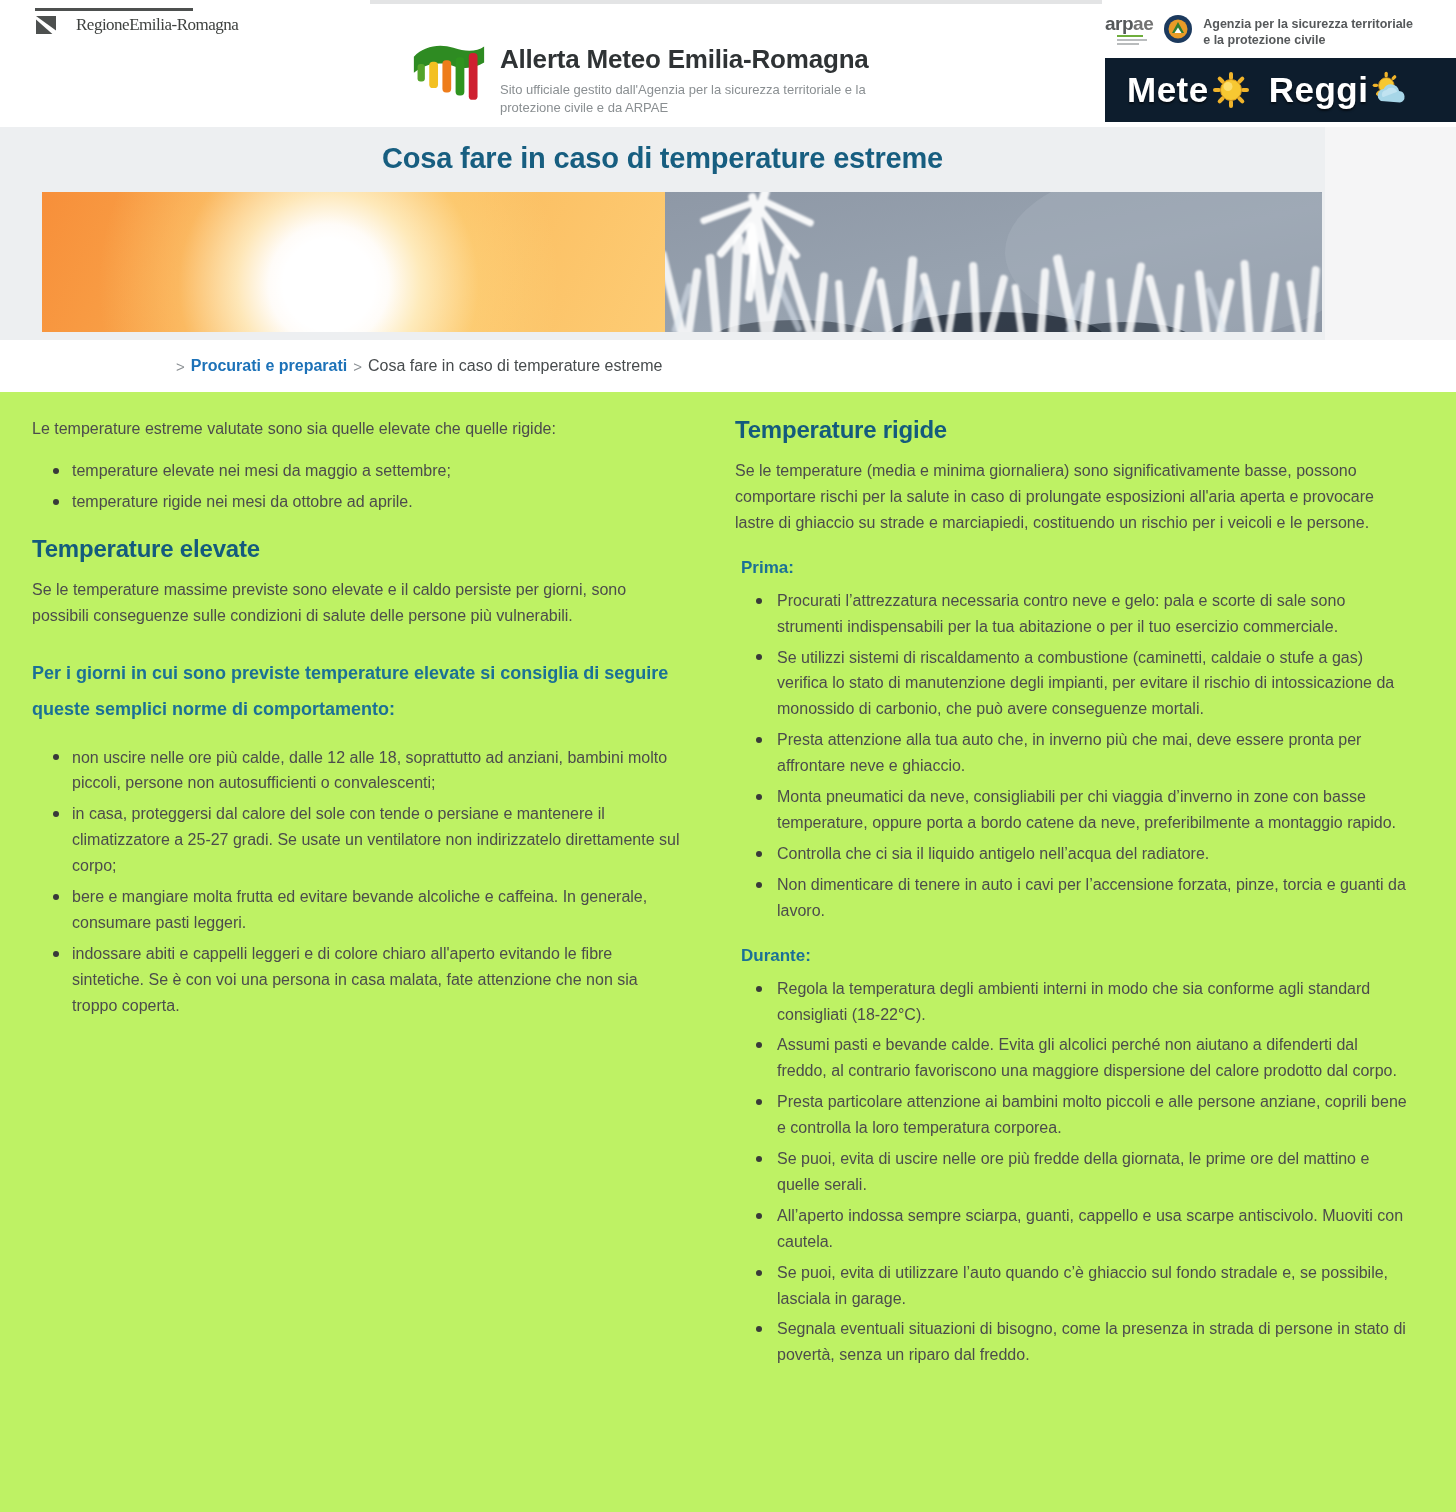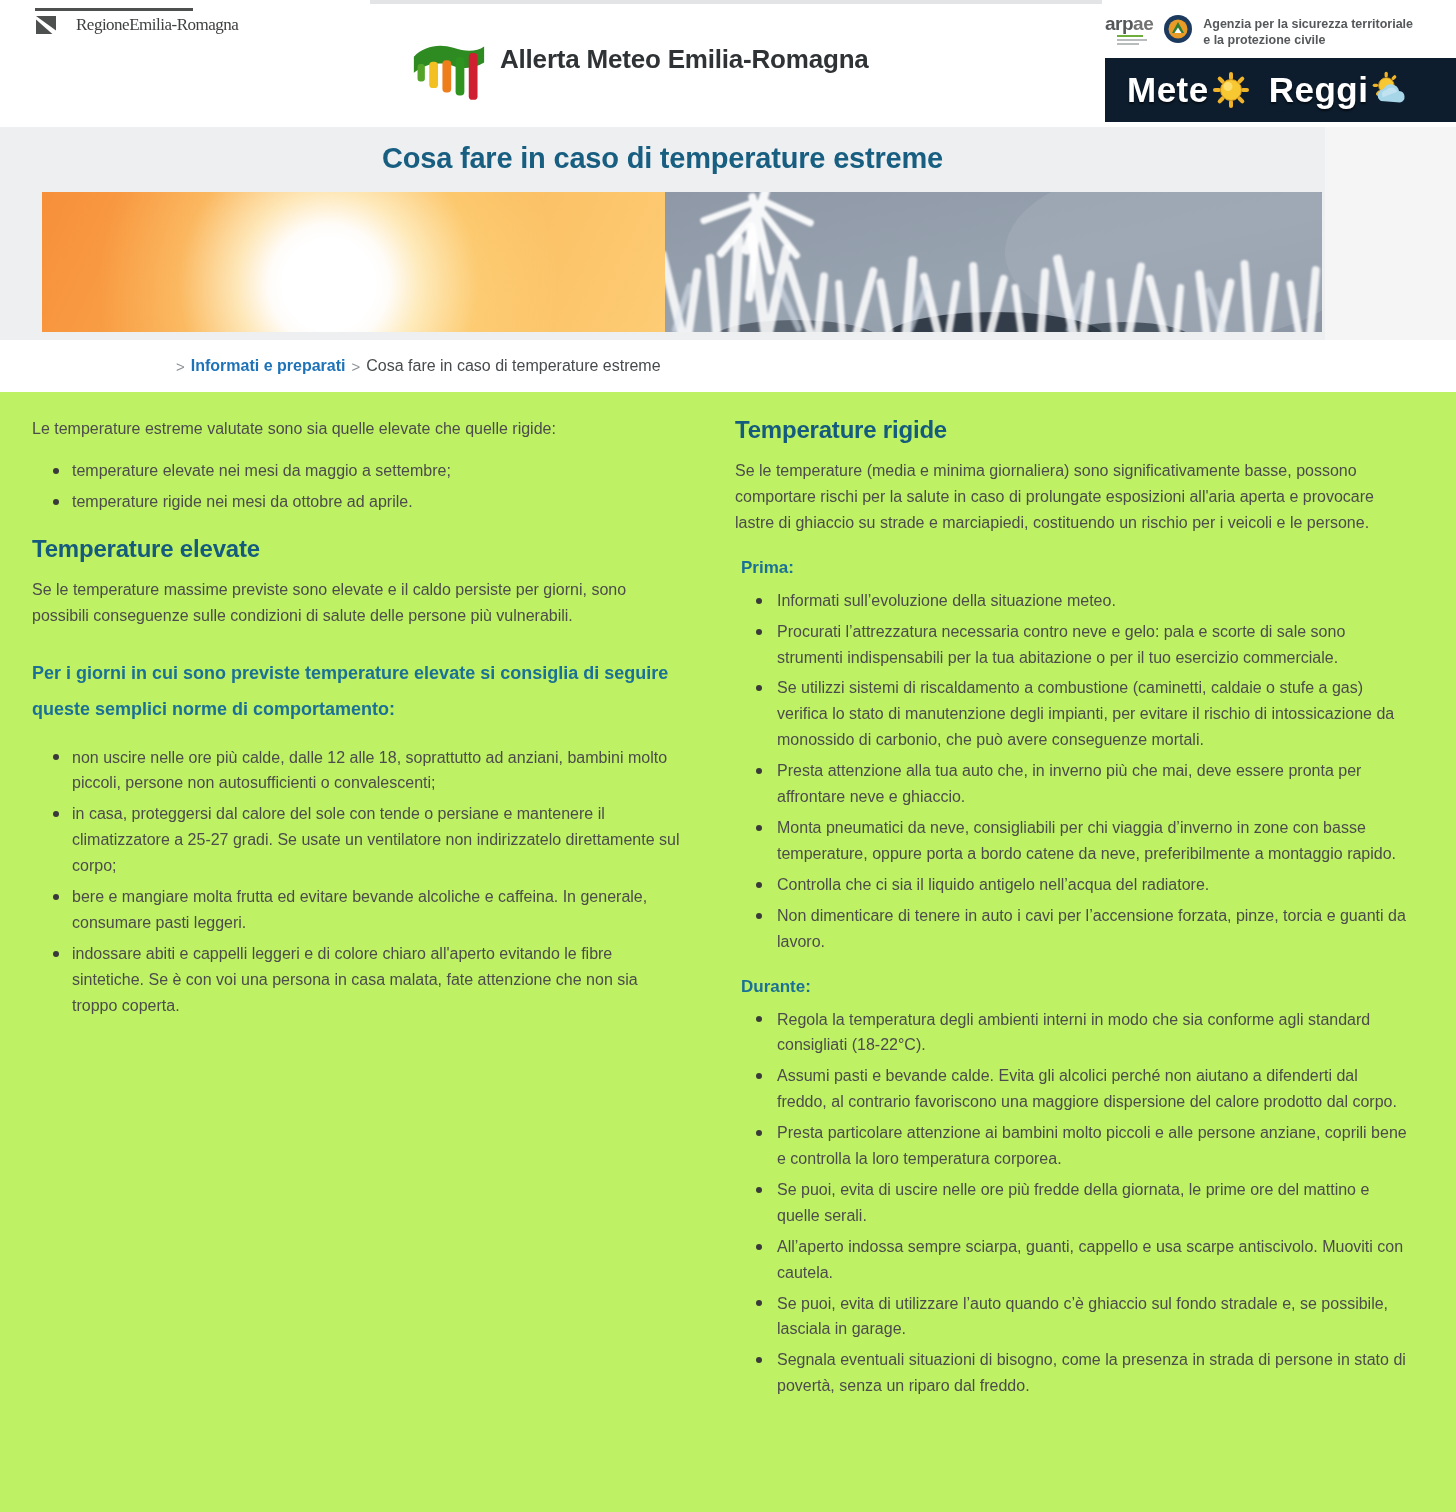--- a/index.html
+++ b/index.html
@@ -100,20 +100,21 @@
     <svg width="74" height="60" viewBox="0 0 100 82">
       <path d="M2 20 C16 5, 38 2, 56 8 C74 14, 88 13, 98 6 L98 28 C86 36, 70 38, 54 32 C36 26, 16 30, 2 42 Z" fill="#2e8b22"></path>
       <rect x="7" y="30" width="10" height="24" rx="4" fill="#54a42a"></rect>
       <rect x="23" y="27" width="12" height="36" rx="5" fill="#f3c021"></rect>
       <rect x="41" y="25" width="12" height="44" rx="5" fill="#ee7d1b"></rect>
       <rect x="59" y="21" width="12" height="52" rx="5" fill="#2f941f"></rect>
       <rect x="77" y="15" width="12" height="64" rx="5" fill="#ce2030"></rect>
     </svg>
     <div class="site-brand-text">
       <div class="site-title">Allerta Meteo Emilia-Romagna</div>
+      <div class="site-subtitle">Sito ufficiale gestito dall'Agenzia per la sicurezza territoriale e la protezione civile e da ARPAE</div>
     </div>
   </div>
 
   <div class="agency-row">
     <div class="arpae-logo">
       <span class="arpae-word arpae-gray">arp</span><span class="arpae-word arpae-red">ae</span>
       <div class="arpae-lines">
         <div class="arpae-l1"></div>
           <div class="arpae-l2"></div>
           <div class="arpae-l3"></div>
@@ -233,21 +234,21 @@
             <rect x="548" y="94" width="6" height="48" rx="3" transform="rotate(-20 551 118)"></rect>
           </g>
         </g>
       </svg>
     </div>
   </div>
 </div>
 
 <div class="crumbs">
   <span class="crumb-sep">&gt;</span>
-  <span class="crumb-link">Informati e preparati</span>
+  <span class="crumb-link">Procurati e preparati</span>
   <span class="crumb-sep">&gt;</span>
   <span class="crumb-current">Cosa fare in caso di temperature estreme</span>
 </div>
 
 <div class="content">
 
   <div class="col-left">
     <p class="body">Le temperature estreme valutate sono sia quelle elevate che quelle rigide:</p>
     <ul class="dots">
 
@@ -267,21 +268,20 @@
       </ul>
   </div>
 
   <div class="col-right">
     <h2 class="sec">Temperature rigide</h2>
     <p class="body">Se le temperature (media e minima giornaliera) sono significativamente basse, possono comportare rischi per la salute in caso di prolungate esposizioni all'aria aperta e provocare lastre di ghiaccio su strade e marciapiedi, costituendo un rischio per i veicoli e le persone.</p>
 
     <div class="mini-head">Prima:</div>
     <ul class="dots">
 
-    <li><span>Informati sull’evoluzione della situazione meteo.</span></li>
         <li><span>Procurati l’attrezzatura necessaria contro neve e gelo: pala e scorte di sale sono strumenti indispensabili per la tua abitazione o per il tuo esercizio commerciale.</span></li>
         <li><span>Se utilizzi sistemi di riscaldamento a combustione (caminetti, caldaie o stufe a gas) verifica lo stato di manutenzione degli impianti, per evitare il rischio di intossicazione da monossido di carbonio, che può avere conseguenze mortali.</span></li>
         <li><span>Presta attenzione alla tua auto che, in inverno più che mai, deve essere pronta per affrontare neve e ghiaccio.</span></li>
         <li><span>Monta pneumatici da neve, consigliabili per chi viaggia d’inverno in zone con basse temperature, oppure porta a bordo catene da neve, preferibilmente a montaggio rapido.</span></li>
         <li><span>Controlla che ci sia il liquido antigelo nell’acqua del radiatore.</span></li>
         <li><span>Non dimenticare di tenere in auto i cavi per l’accensione forzata, pinze, torcia e guanti da lavoro.</span></li>
       </ul>
 
     <div class="mini-head">Durante:</div>
     <ul class="dots">

